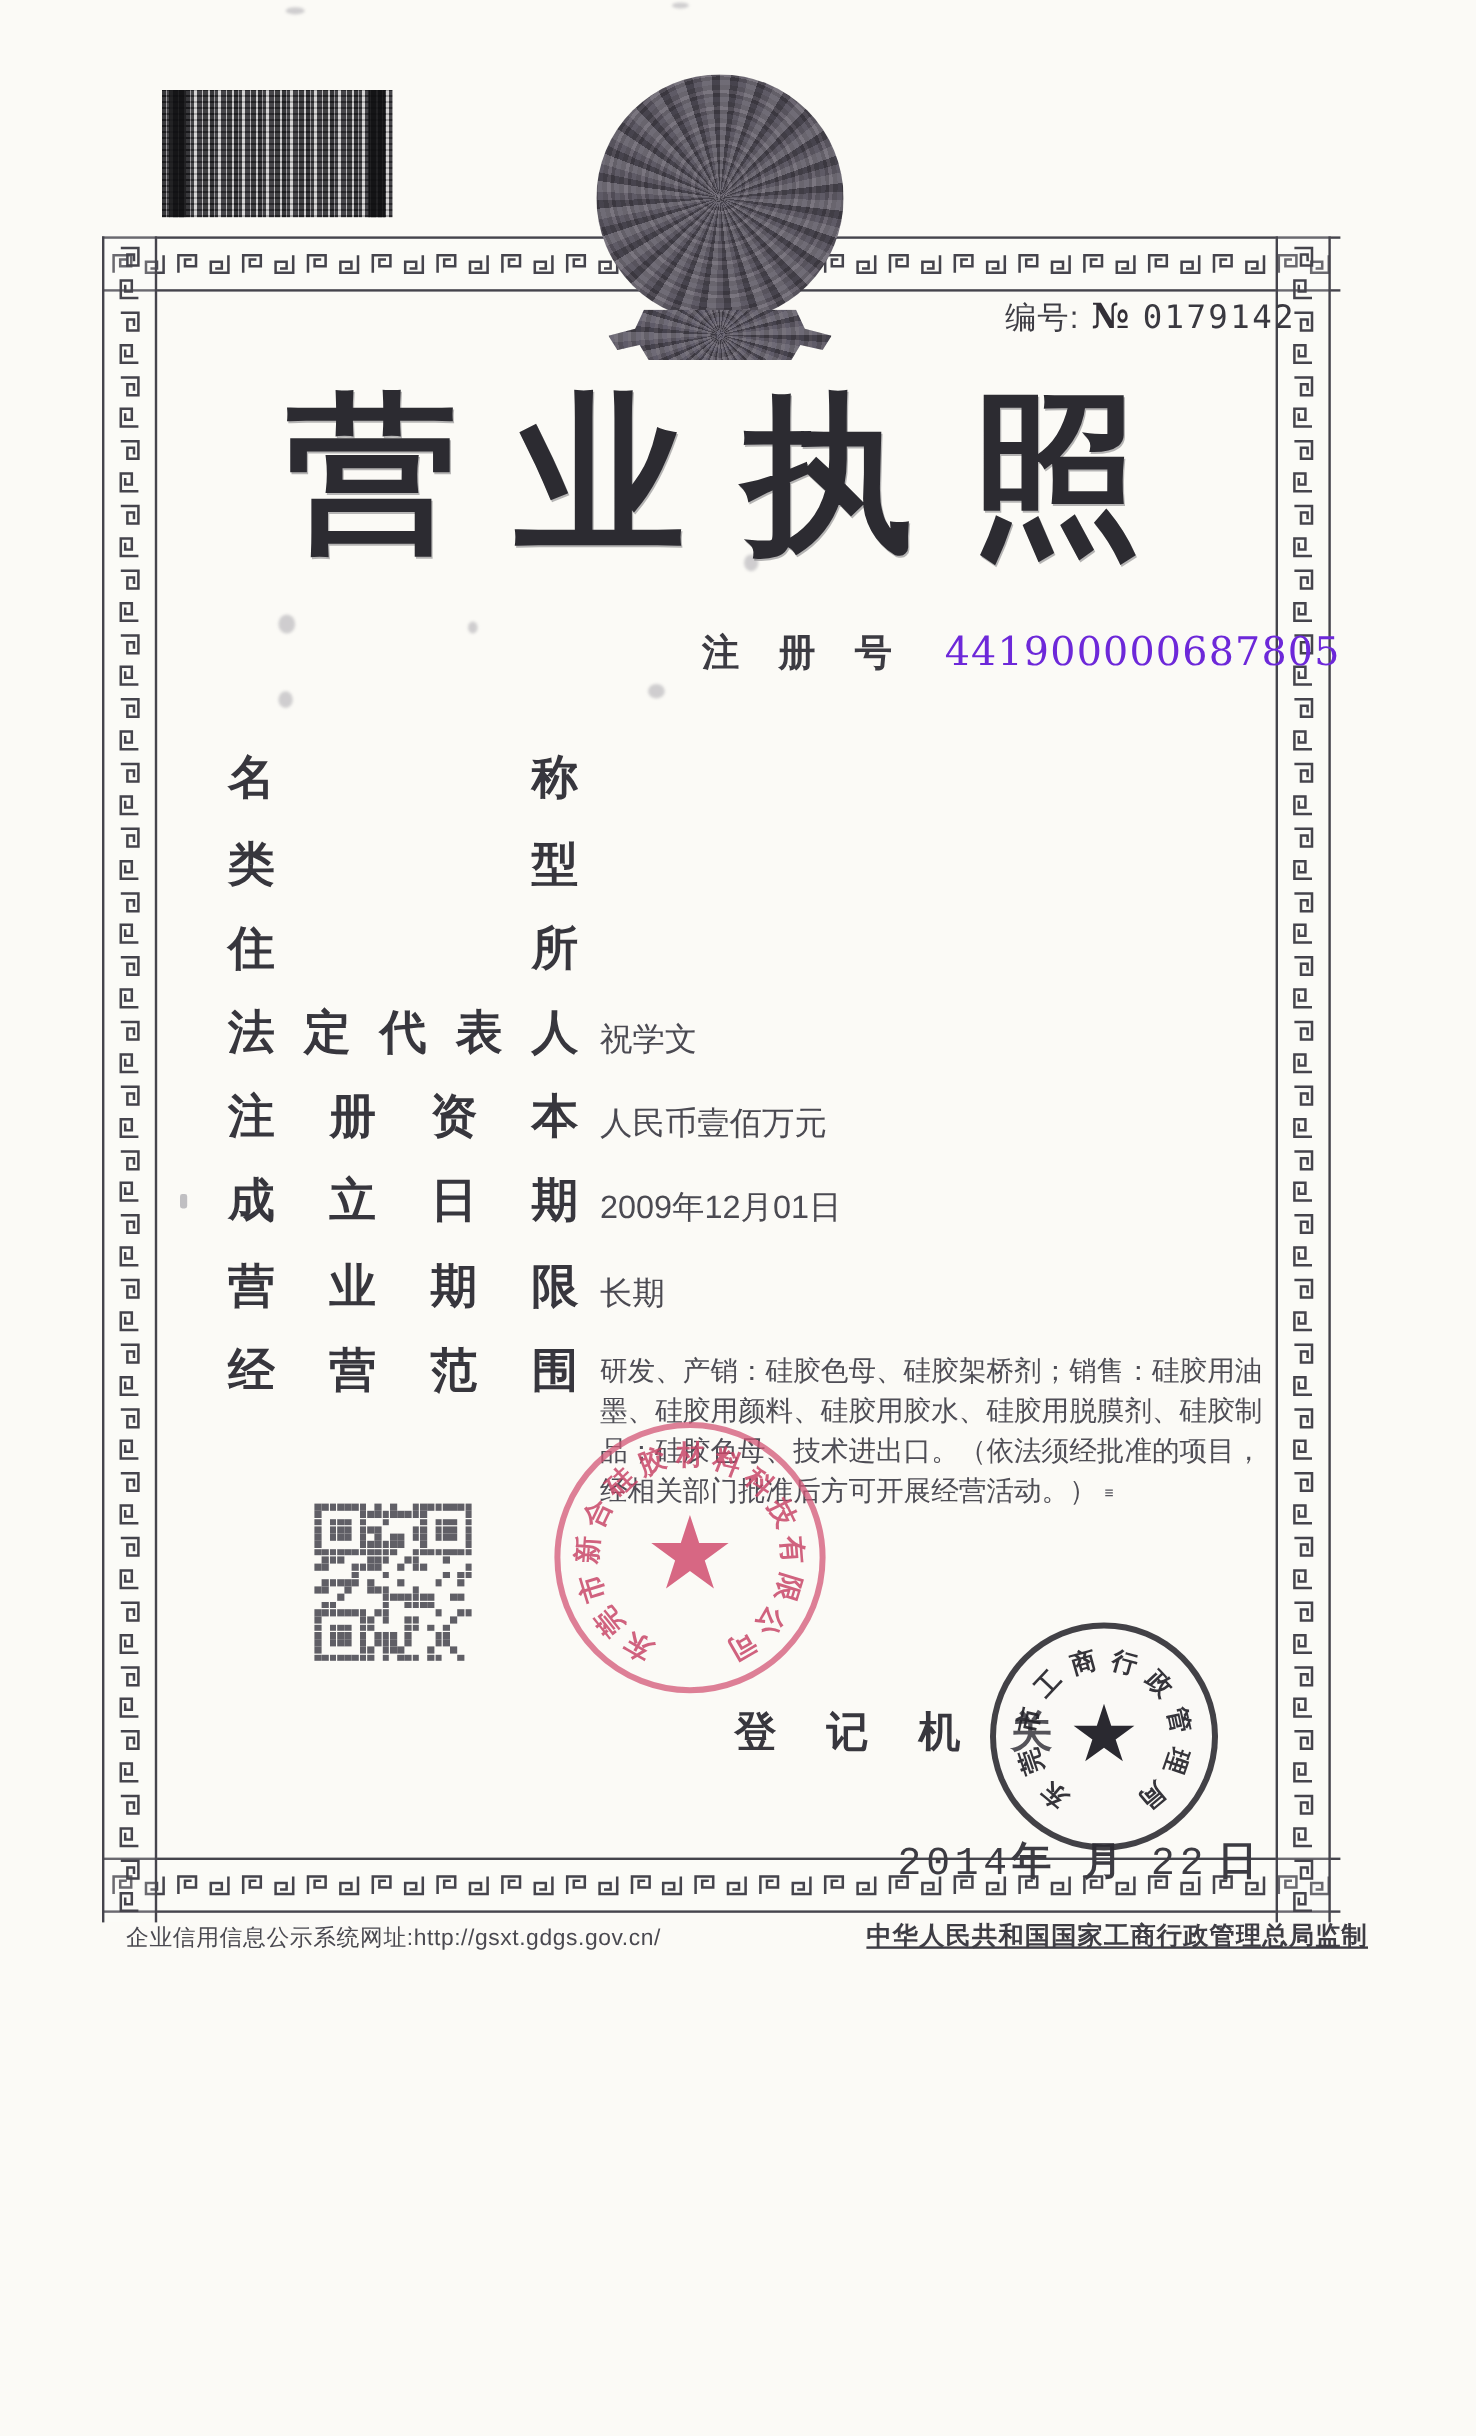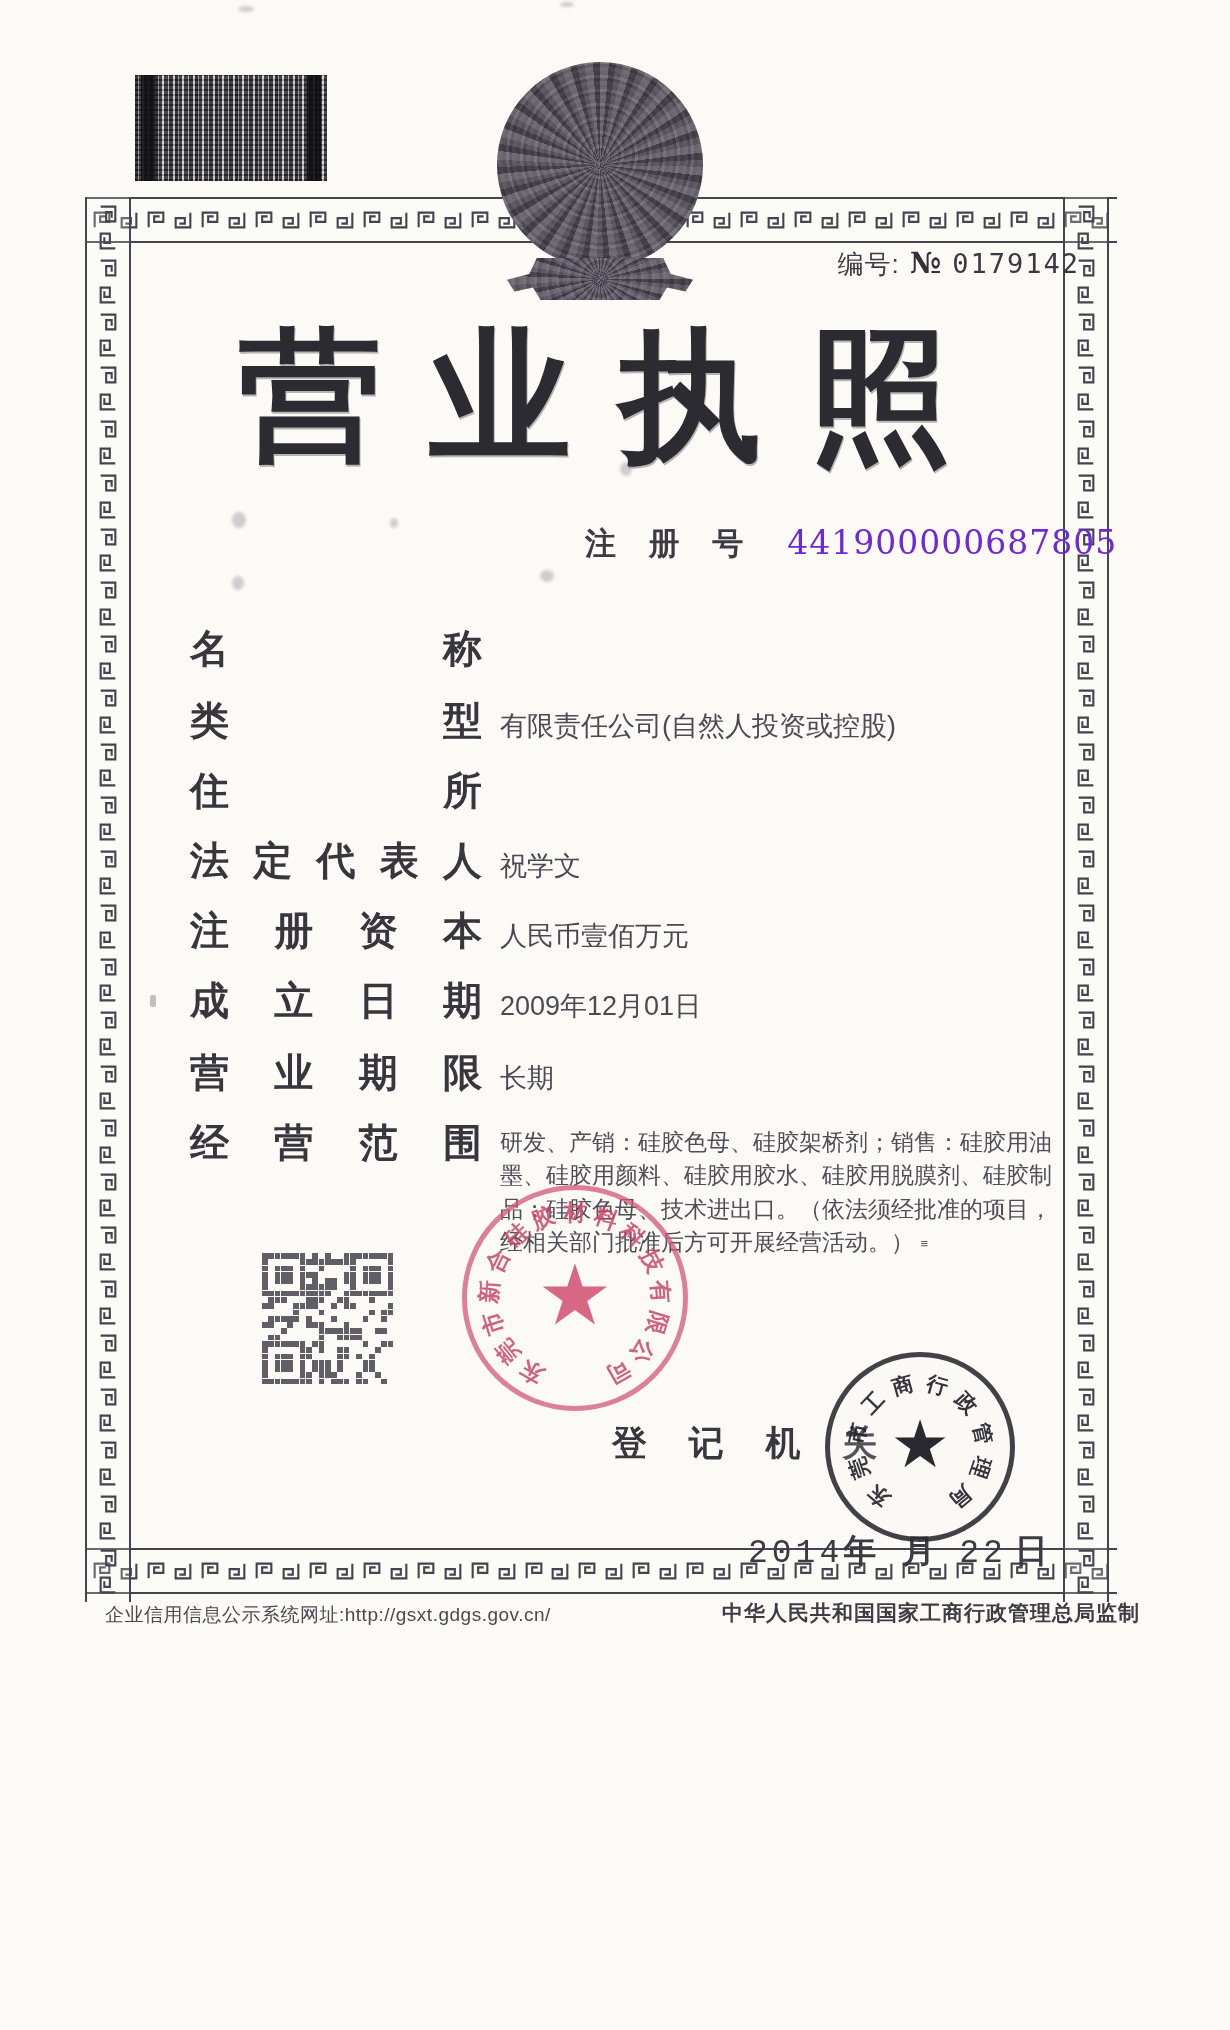--- a/index.html
+++ b/index.html
@@ -90,21 +90,21 @@
   .seal.registry .star{font-size:66px;color:#2a2930;}
   
   .authority{left:612px;top:1420px;z-index:3;font-size:35px;font-weight:600;
     letter-spacing:16px;color:#38373e;}
   .issue-date{left:748px;top:1492px;z-index:3;font-size:33px;color:#3c3b42;display:flex;align-items:baseline;}
   .issue-date .num{font-family:Liberation Mono, monospace;letter-spacing:4px;margin-top:43px;}
   .issue-date .unit{font-weight:600;}
   .issue-date .gap1{width:26px;} .issue-date .gap2{width:24px;} .issue-date .gap3{width:8px;}
   
   .footer-left{left:105px;top:1602px;z-index:3;font-size:19px;color:#4a4950;letter-spacing:.5px;}
-  .footer-right{right:90px;top:1599px;z-index:3;font-size:21px;font-weight:600;color:#3e3d44;letter-spacing:1px;}
+  .footer-right{right:90px;top:1599px;z-index:3;font-size:21px;font-weight:600;color:#3e3d44;letter-spacing:1px;text-decoration:underline;}
 </style>
 </head>
 <body>
 
 <div class="smudge" style="left:238px;top:6px;width:16px;height:6px;"></div>
 <div class="smudge" style="left:560px;top:2px;width:14px;height:5px;"></div>
 <div class="smudge" style="left:232px;top:512px;width:14px;height:16px;"></div>
 <div class="smudge" style="left:390px;top:518px;width:8px;height:10px;"></div>
 <div class="smudge" style="left:620px;top:462px;width:12px;height:14px;"></div>
 <div class="smudge" style="left:232px;top:576px;width:12px;height:14px;"></div>
@@ -683,21 +683,20 @@
   <div class="field-label">
       <span>名</span>
       <span>称</span>
     </div>
 </div>
 <div class="field-row" style="top:700px;">
   <div class="field-label">
       <span>类</span>
       <span>型</span>
     </div>
-  <div class="field-value">有限责任公司(自然人投资或控股)</div>
 </div>
 <div class="field-row" style="top:770px;">
   <div class="field-label">
       <span>住</span>
       <span>所</span>
     </div>
 </div>
 <div class="field-row" style="top:840px;">
   <div class="field-label">
       <span>法</span>

